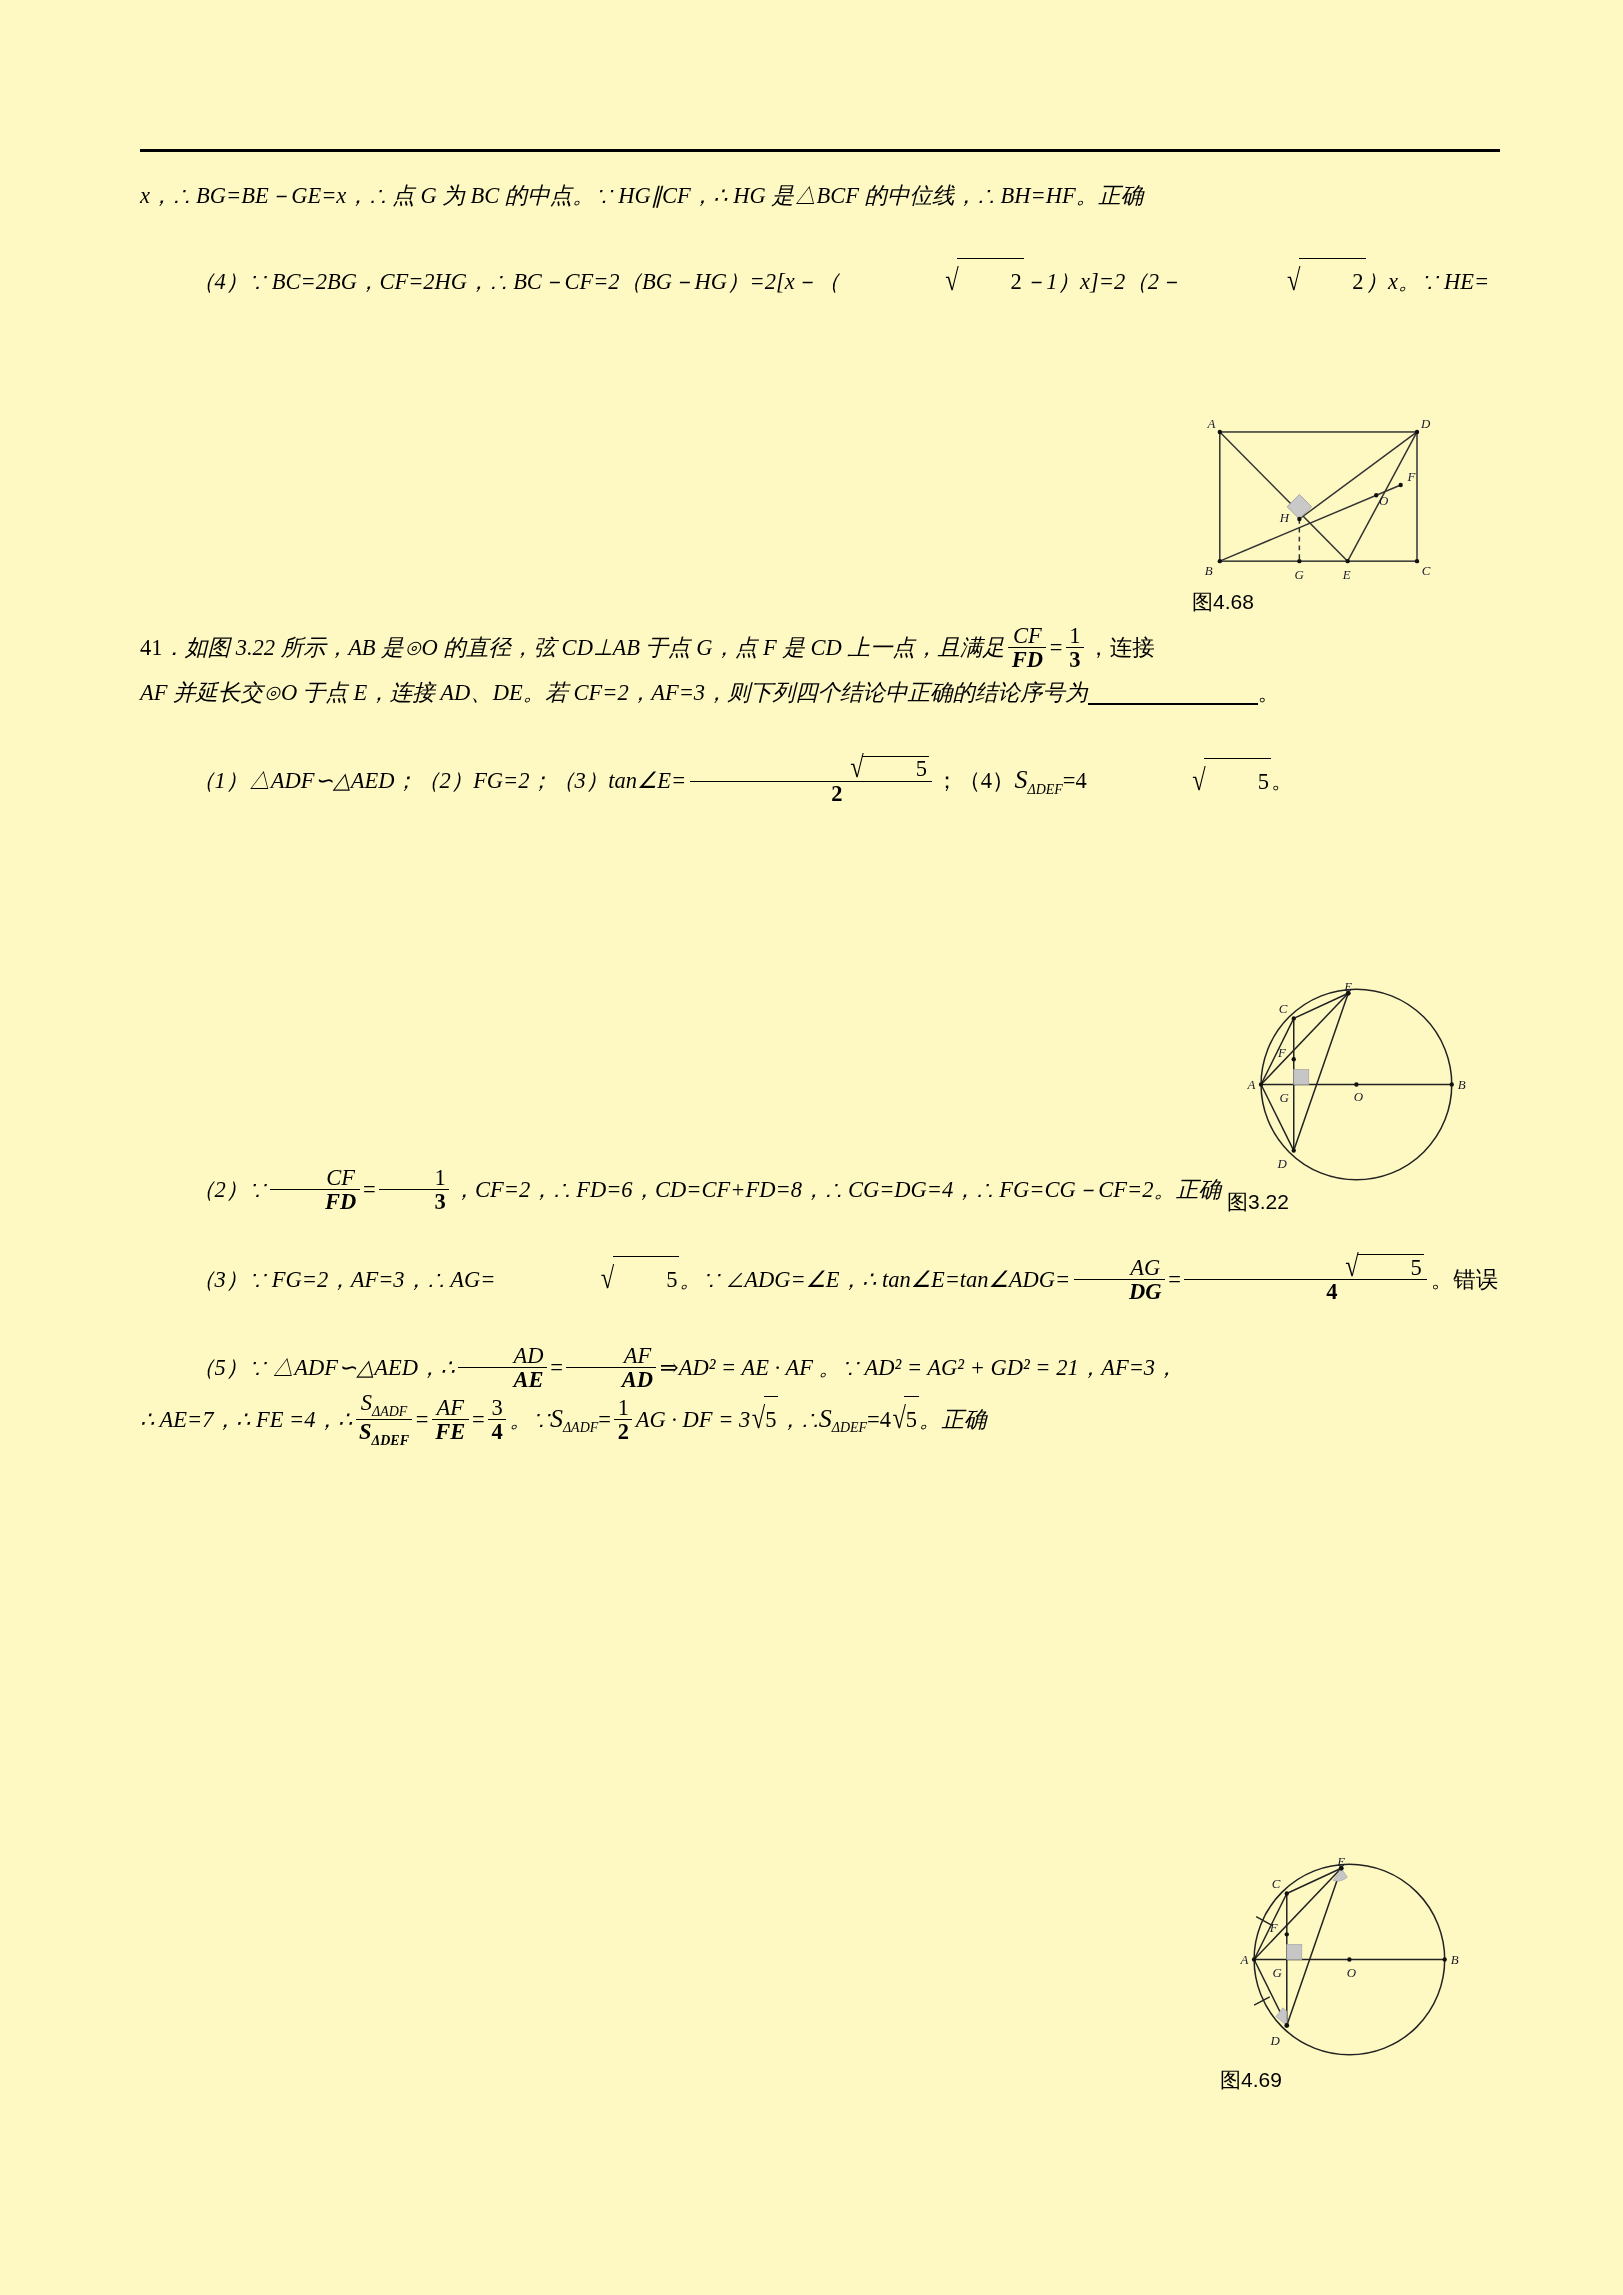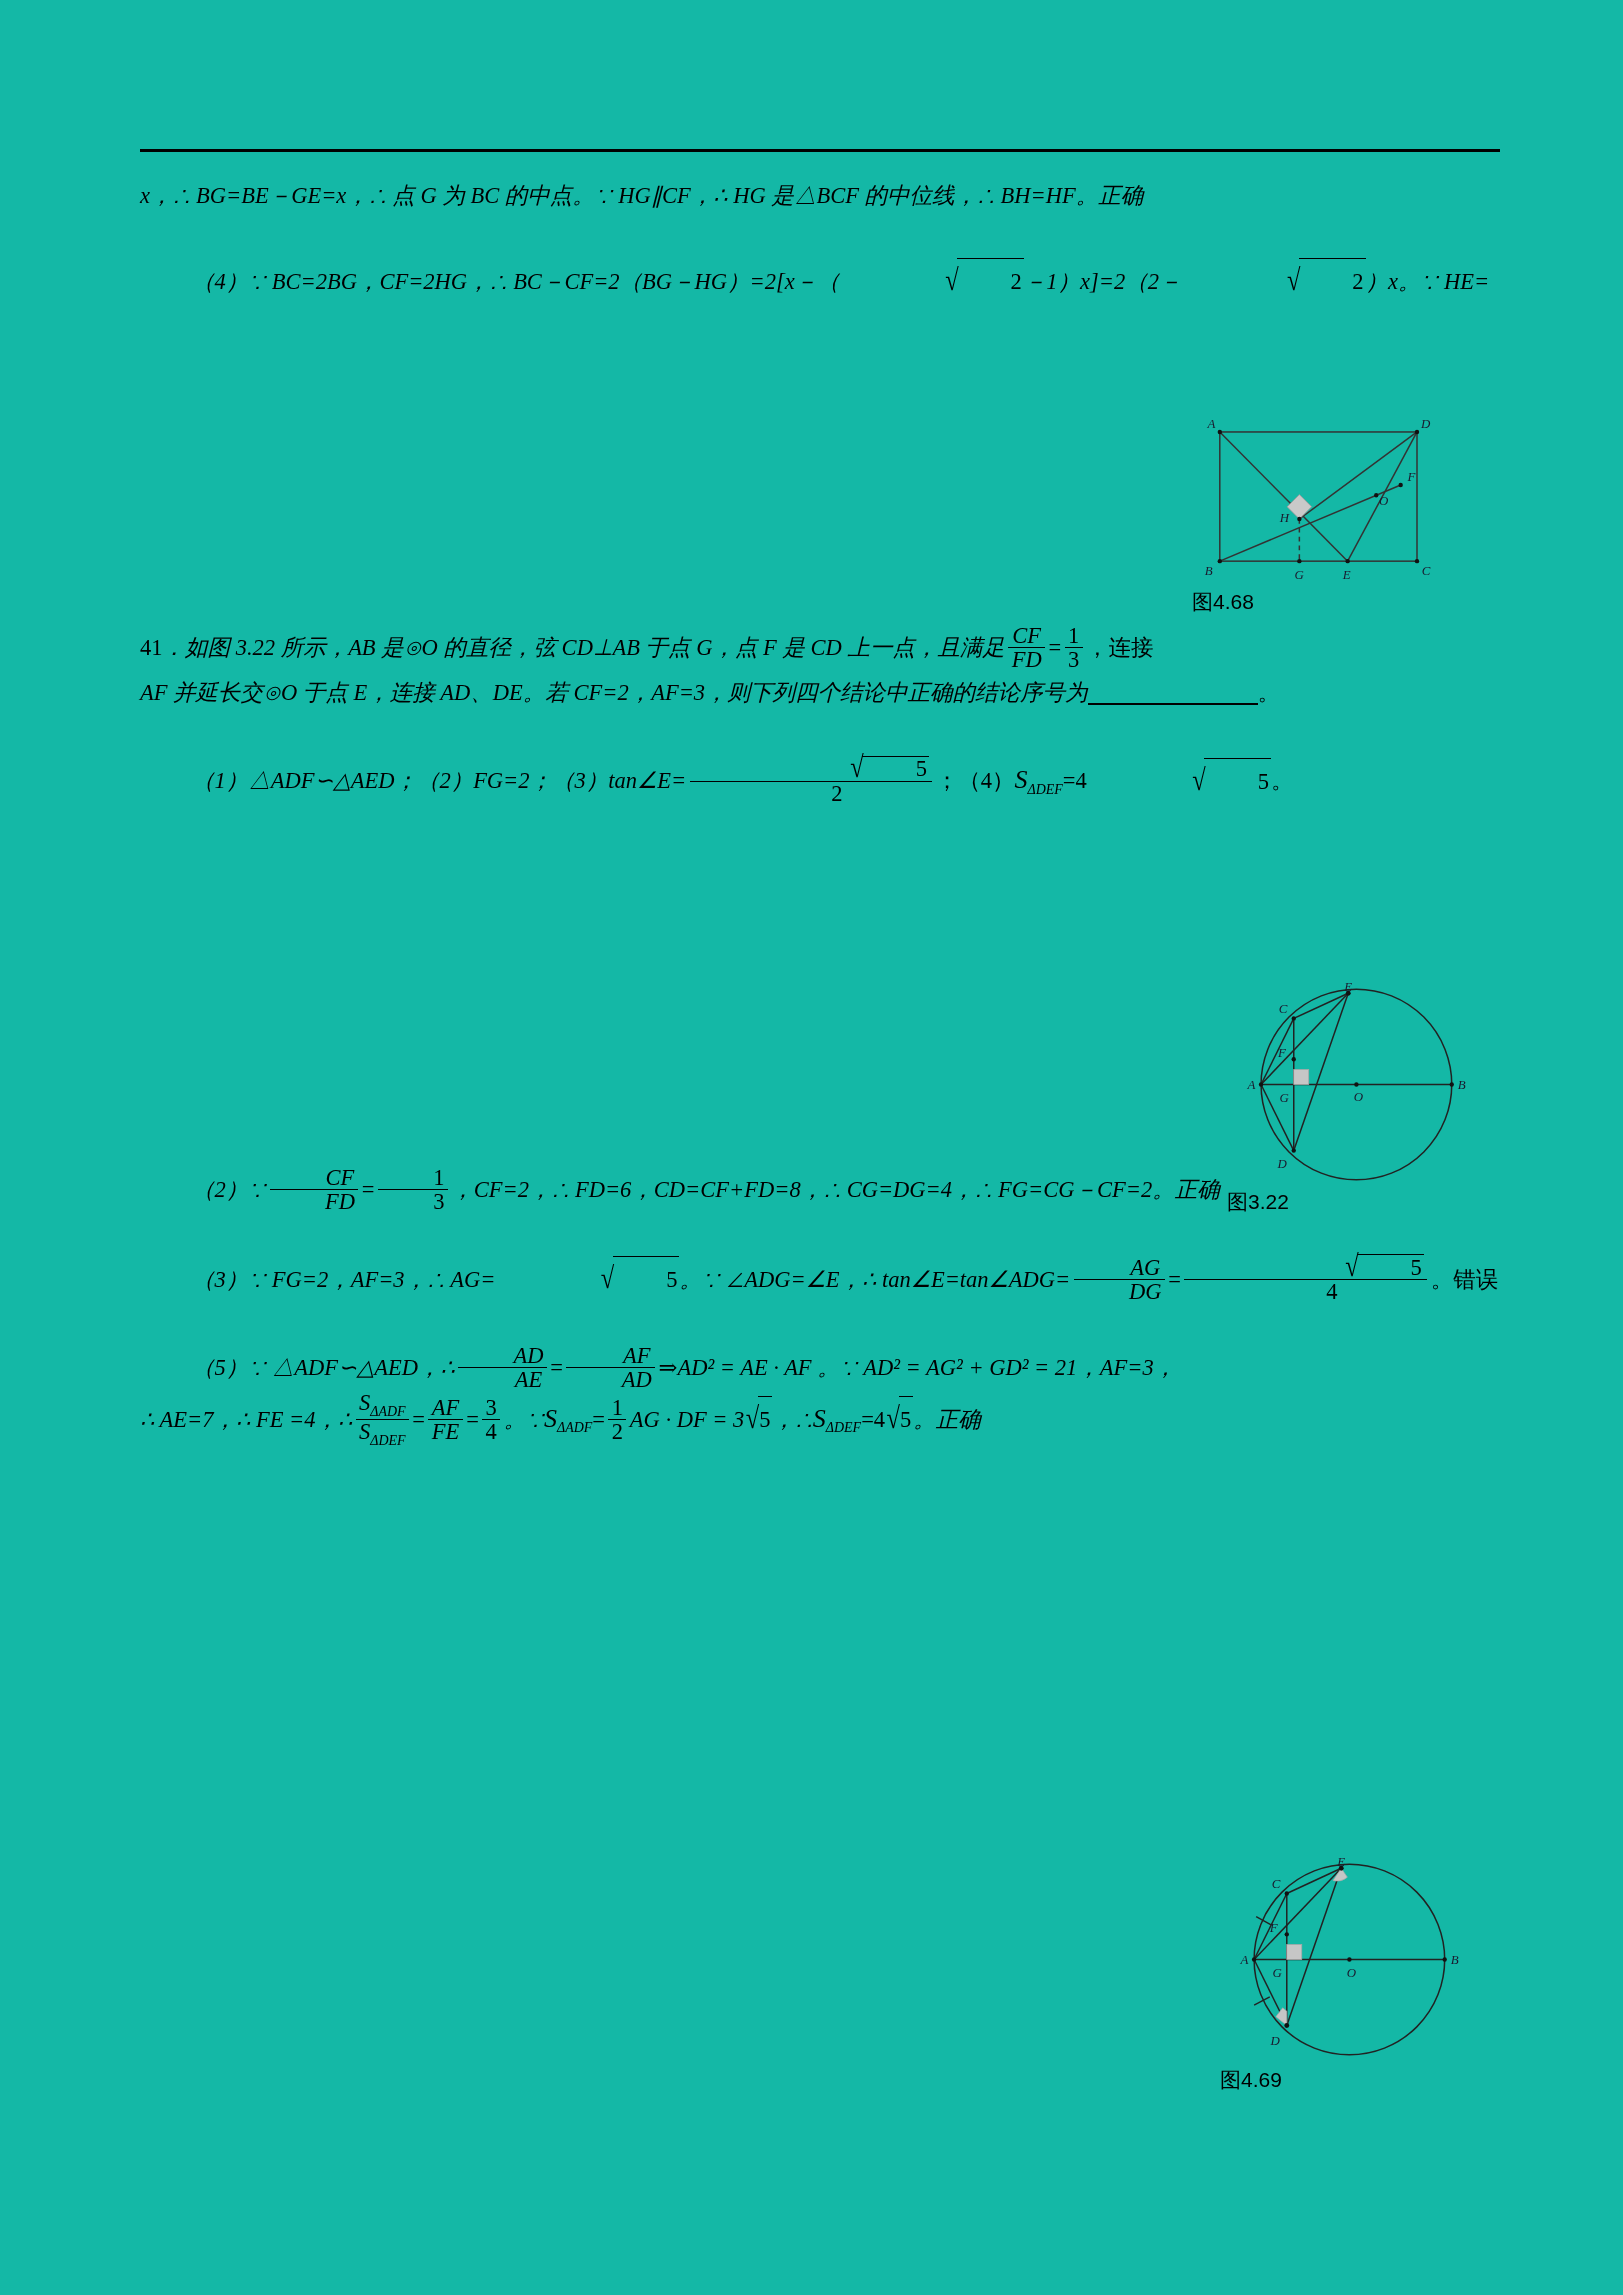--- a/index.html
+++ b/index.html
@@ -8,21 +8,21 @@
     background: #ffffff;
   }
   body {
     font-family: "Liberation Serif", "DejaVu Serif", serif;
     color: #000;
   }
   .page {
     position: relative;
     width: 1623px;
     height: 2295px;
-    background: #14b8a6;
+    background: #fef9c3;
     overflow: hidden;
   }
   .rule {
     position: absolute;
     left: 140px;
     top: 149px;
     width: 1360px;
     height: 3.4px;
     background: #000;
   }
@@ -47,21 +47,21 @@
   
   .frac {
     display: inline-block;
     vertical-align: -0.55em;
     text-align: center;
     line-height: 1.04;
     margin: 0 3.4px;
     font-size: 22.5px;
   }
   .frac .num { display: block; padding: 0 3.4px; border-bottom: 1.4px solid #000; }
-  .frac .den { display: block; padding: 0 3.4px; }
+  .frac .den { display: block; padding: 0 3.4px; font-weight: bold; }
 
   
   .sqrt {
     display: inline-block;
     position: relative;
     padding-left: 1.4px;
     white-space: nowrap;
   }
   .sqrt > .radic { font-size: 24.5px; display: inline-block; transform: scaleY(1.25) translateY(-0.7px); }
   .sqrt > .rad {

